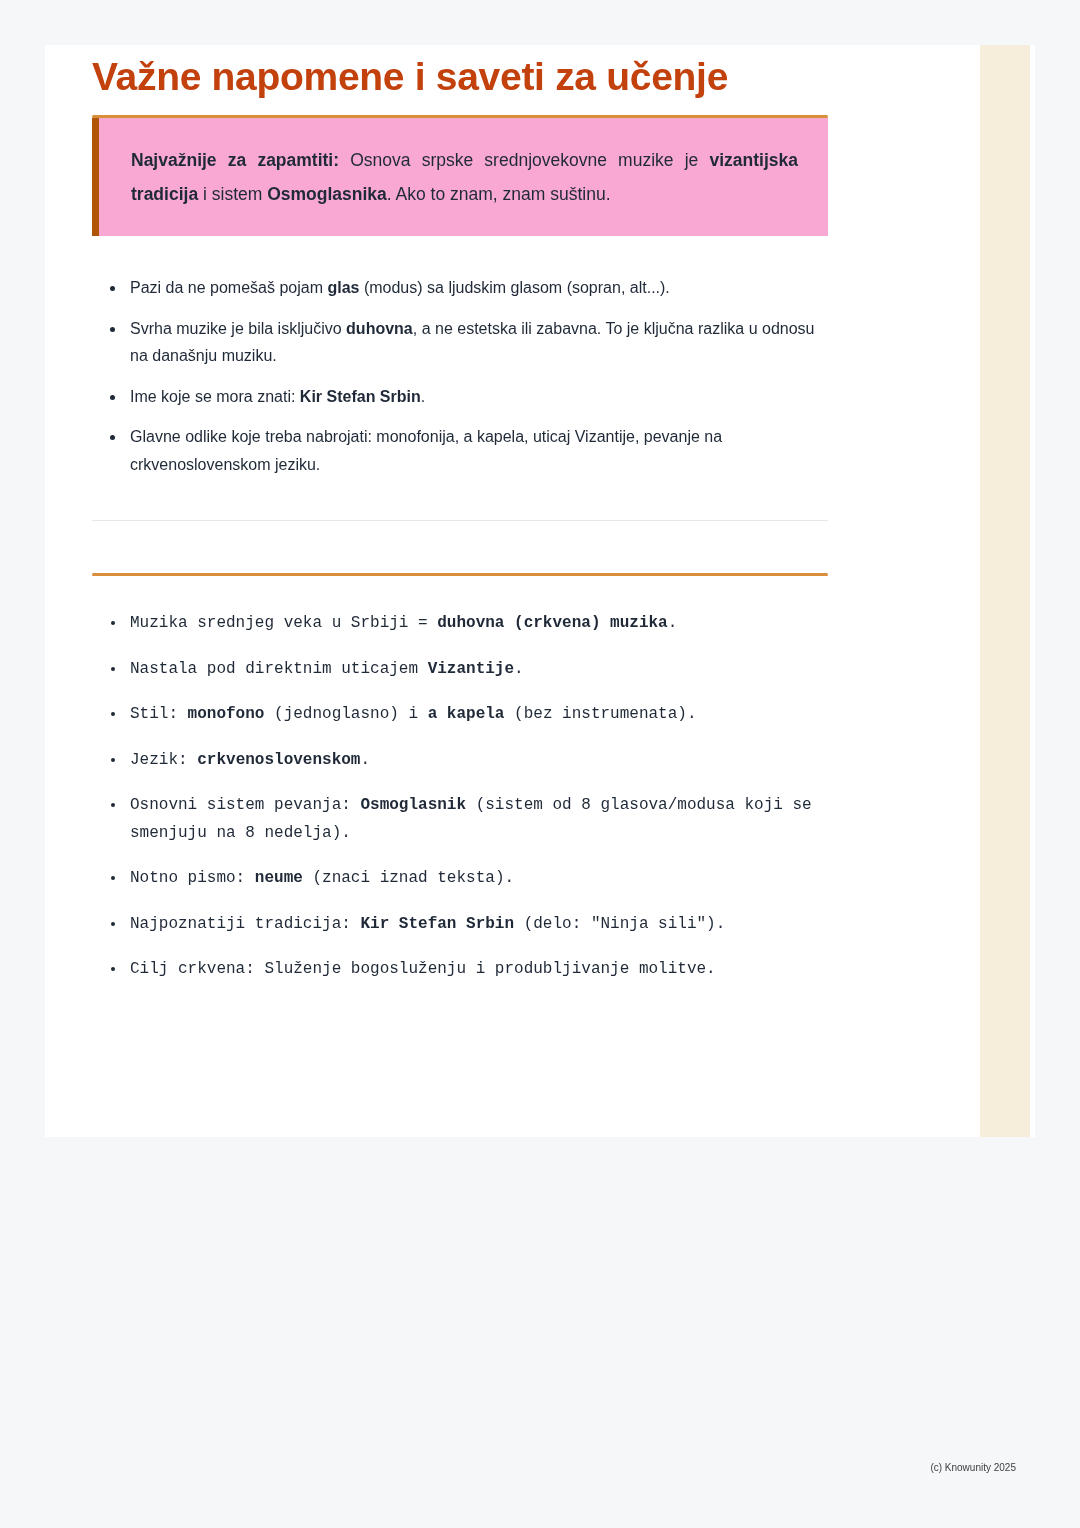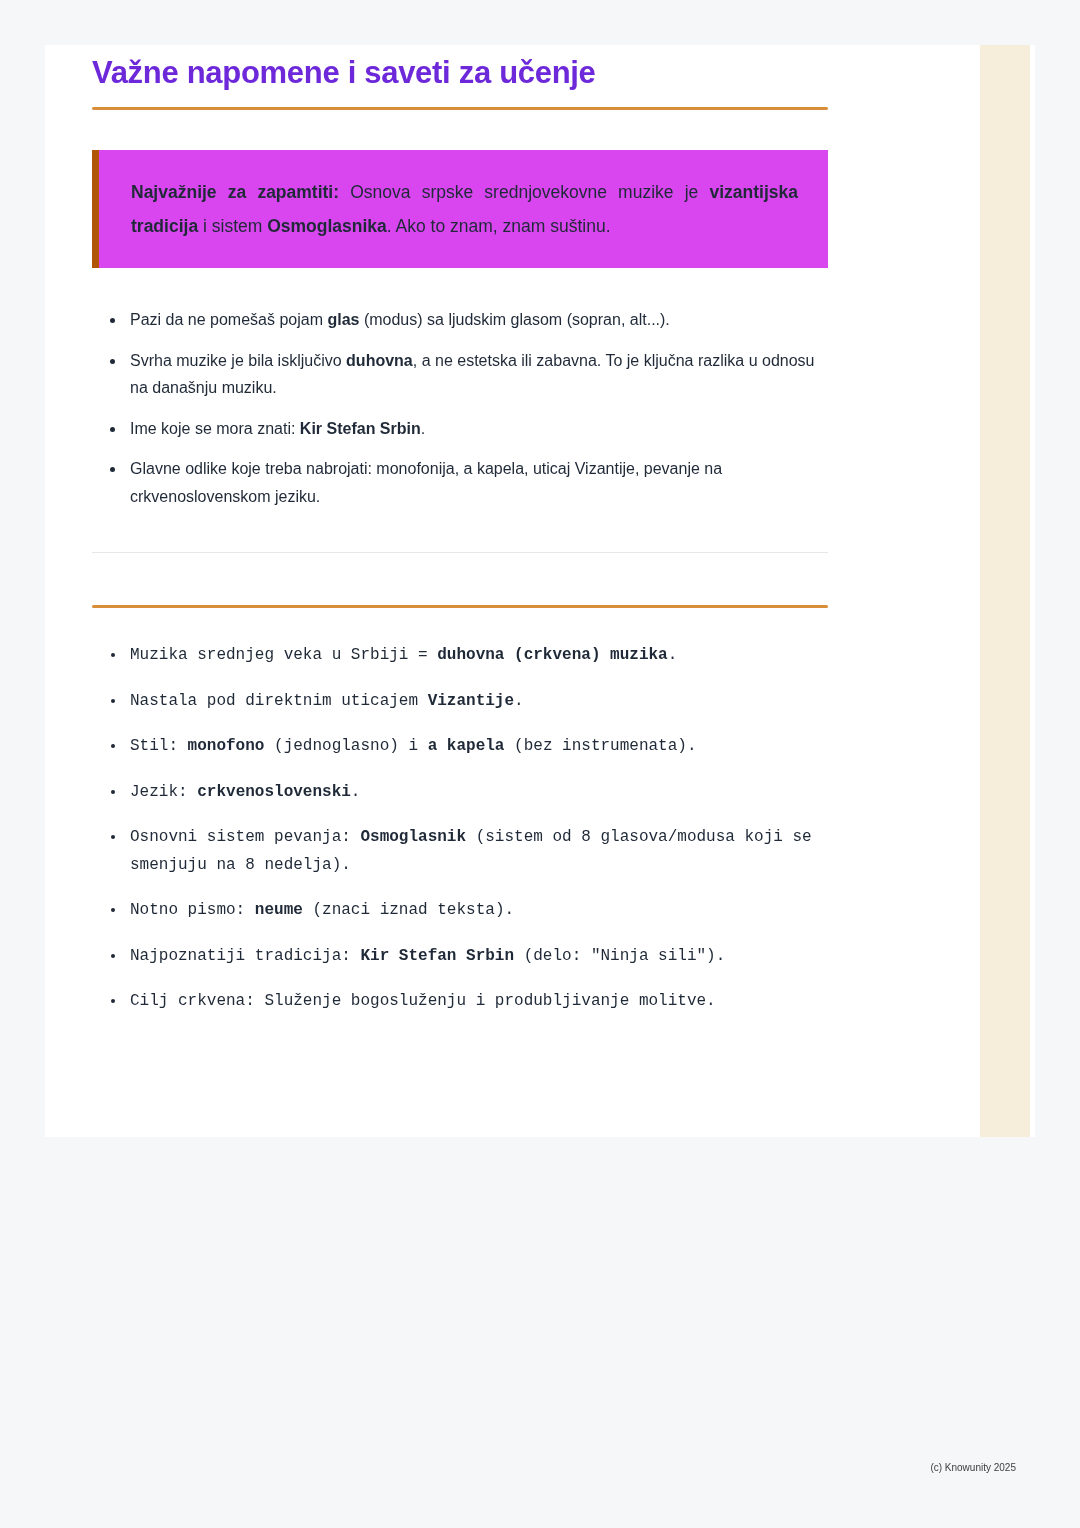--- a/index.html
+++ b/index.html
@@ -34,36 +34,35 @@
 
   .content {
     position: absolute;
     left: 47px;
     top: 10px;
     width: 736px;
     color: #1f2937;
   }
 
   .section-title {
-    font-size: 31px;
+    font-size: 39px;
     font-weight: 700;
-    color: #6d28d9;
+    color: #c2410c;
     letter-spacing: -0.3px;
   }
 
   .title-underline {
     height: 3px;
     background: #d98f39;
     margin-top: 16px;
     border-radius: 2px;
   }
 
   .callout {
-    margin-top: 40px;
-    background: #d946ef;
+    background: #f9a8d4;
     border-left: 7px solid #b05408;
     padding: 25px 30px 25px 32px;
   }
 
   .callout-text {
     font-size: 17.5px;
     line-height: 1.95;
     text-align: justify;
     color: #1f2937;
   }
@@ -131,21 +130,21 @@
 
       <hr class="section-divider">
 
       <div class="section section-2">
         <div class="title-underline"></div>
 
         <ul class="bullet-list wide">
           <li><span>Muzika srednjeg veka u Srbiji = </span><span class="b">duhovna (crkvena) muzika</span><span>.</span></li>
           <li><span>Nastala pod direktnim uticajem </span><span class="b">Vizantije</span><span>.</span></li>
           <li><span>Stil: </span><span class="b">monofono</span><span> (jednoglasno) i </span><span class="b">a kapela</span><span> (bez instrumenata).</span></li>
-          <li><span>Jezik: </span><span class="b">crkvenoslovenski</span><span>.</span></li>
+          <li><span>Jezik: </span><span class="b">crkvenoslovenskom</span><span>.</span></li>
           <li><span>Osnovni sistem pevanja: </span><span class="b">Osmoglasnik</span><span> (sistem od 8 glasova/modusa koji se smenjuju na 8 nedelja).</span></li>
           <li><span>Notno pismo: </span><span class="b">neume</span><span> (znaci iznad teksta).</span></li>
           <li><span>Najpoznatiji tradicija: </span><span class="b">Kir Stefan Srbin</span><span> (delo: "Ninja sili").</span></li>
           <li><span>Cilj crkvena: Služenje bogosluženju i produbljivanje molitve.</span></li>
         </ul>
       </div>
 
     </div>
   </div>
 

